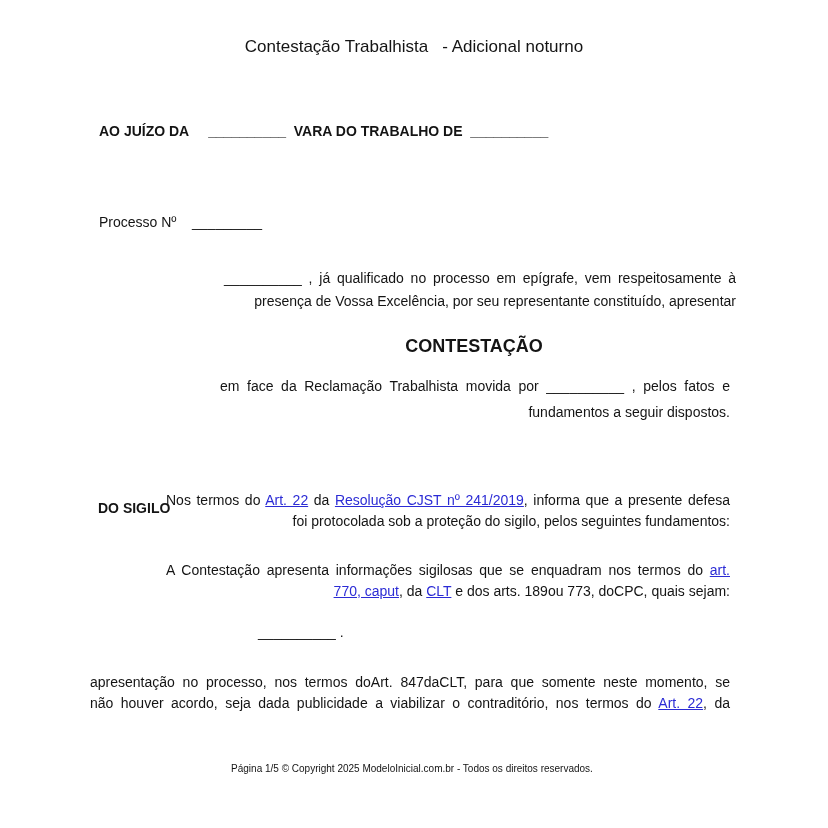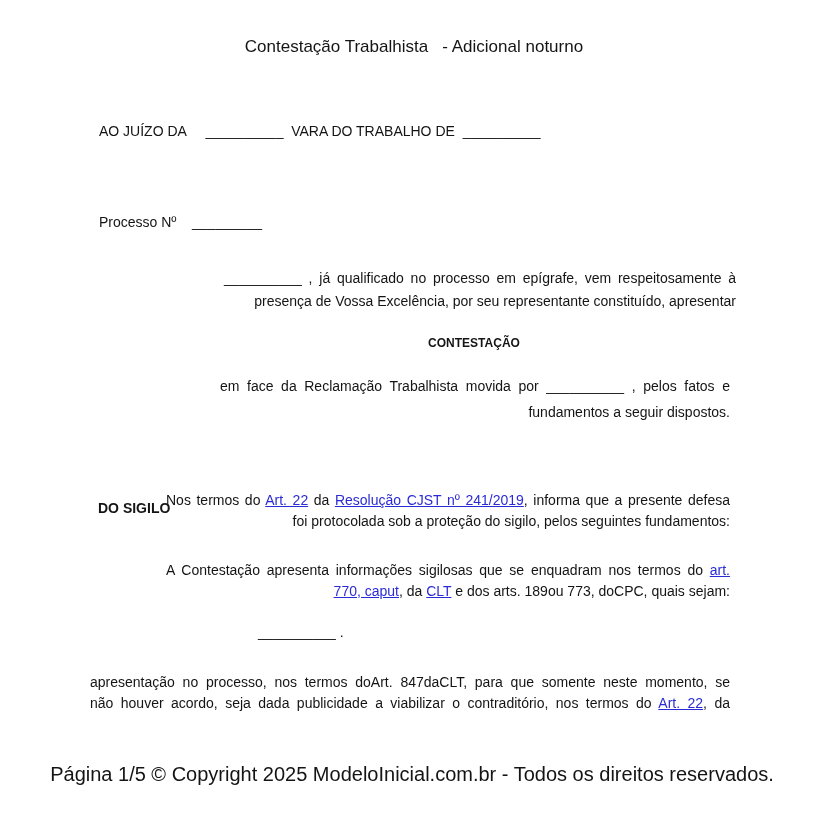--- a/index.html
+++ b/index.html
@@ -9,32 +9,32 @@
     background:#ffffff;
     font-family:"Liberation Sans", sans-serif;
     font-size:14px;
     color:#141414;
     overflow:hidden;
   }
   .abs { position:absolute; }
   .pre { white-space:pre; }
 
   #title    { top:37px; left:0; width:828px; text-align:center; font-size:17px; }
-  #address  { top:123px; left:99px; font-weight:normal; }
+  #address  { top:123px; left:99px; font-weight:bold; }
   #processo { top:214px; left:99px; }
 
   #qualification { top:267px; left:218px; width:512px; line-height:23px;margin-left:6px; }
-  #contestacao   { top:336px; left:218px; width:512px; text-align:center; font-weight:bold; font-size:12px; }
+  #contestacao   { top:336px; left:218px; width:512px; text-align:center; font-weight:bold; font-size:18px; }
   #emface        { top:373px; left:220px; width:510px; line-height:26px; }
   #dosigilo      { top:452px; left:98px;  font-weight:bold;margin-top:48px; }
   #nostermos     { top:490px; left:91px;  width:639px; line-height:20.5px; }
   #acontestacao  { top:560px; left:91px;  width:639px; line-height:20.5px; }
   #blankline     { top:624px; left:258px; }
   #requer        { top:672px; left:90px;  width:640px; line-height:20.5px; }
-  #footer        { top:763px; left:0; width:824px; text-align:center; font-size:20px; }
+  #footer        { top:763px; left:0; width:824px; text-align:center; font-size:10px; }
 
   .line { text-align:right; }
   .line.just { text-align:justify; text-align-last:justify; text-justify:inter-word; }
   .line.indent { text-indent:75px; }
 
   a.doclink {
     color:var(--link-color, #2b2bd5);
     cursor:pointer;
   }
 </style>

